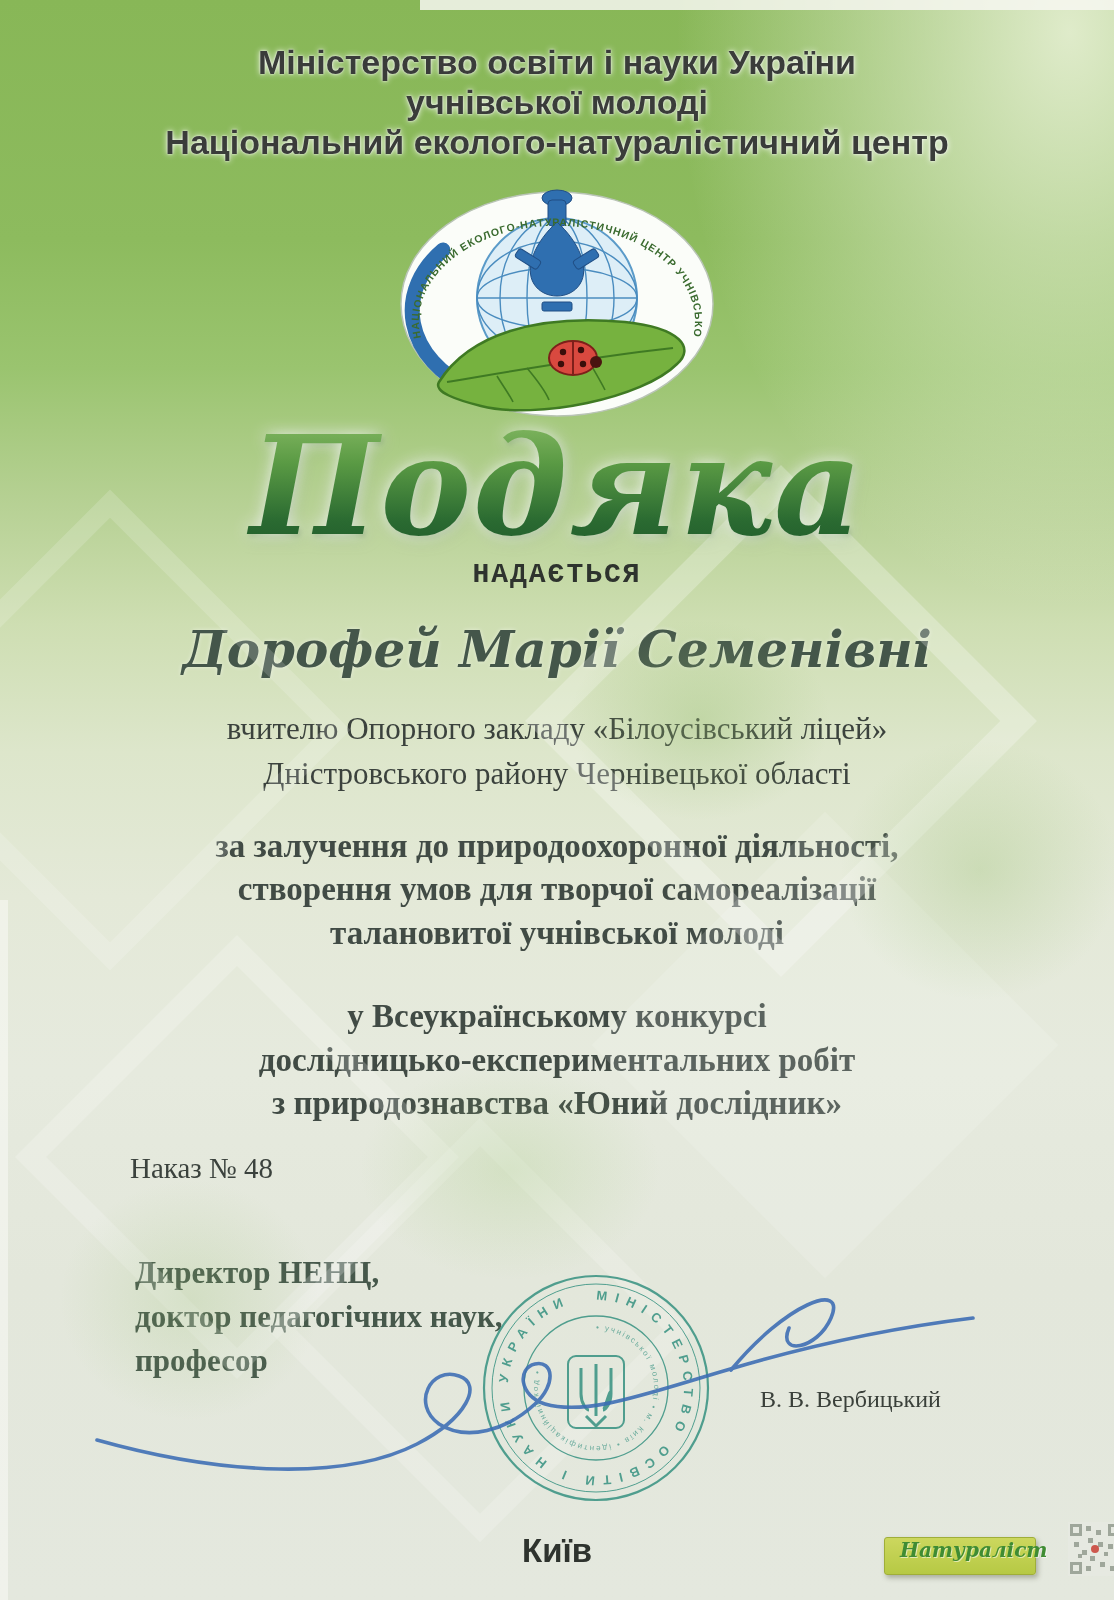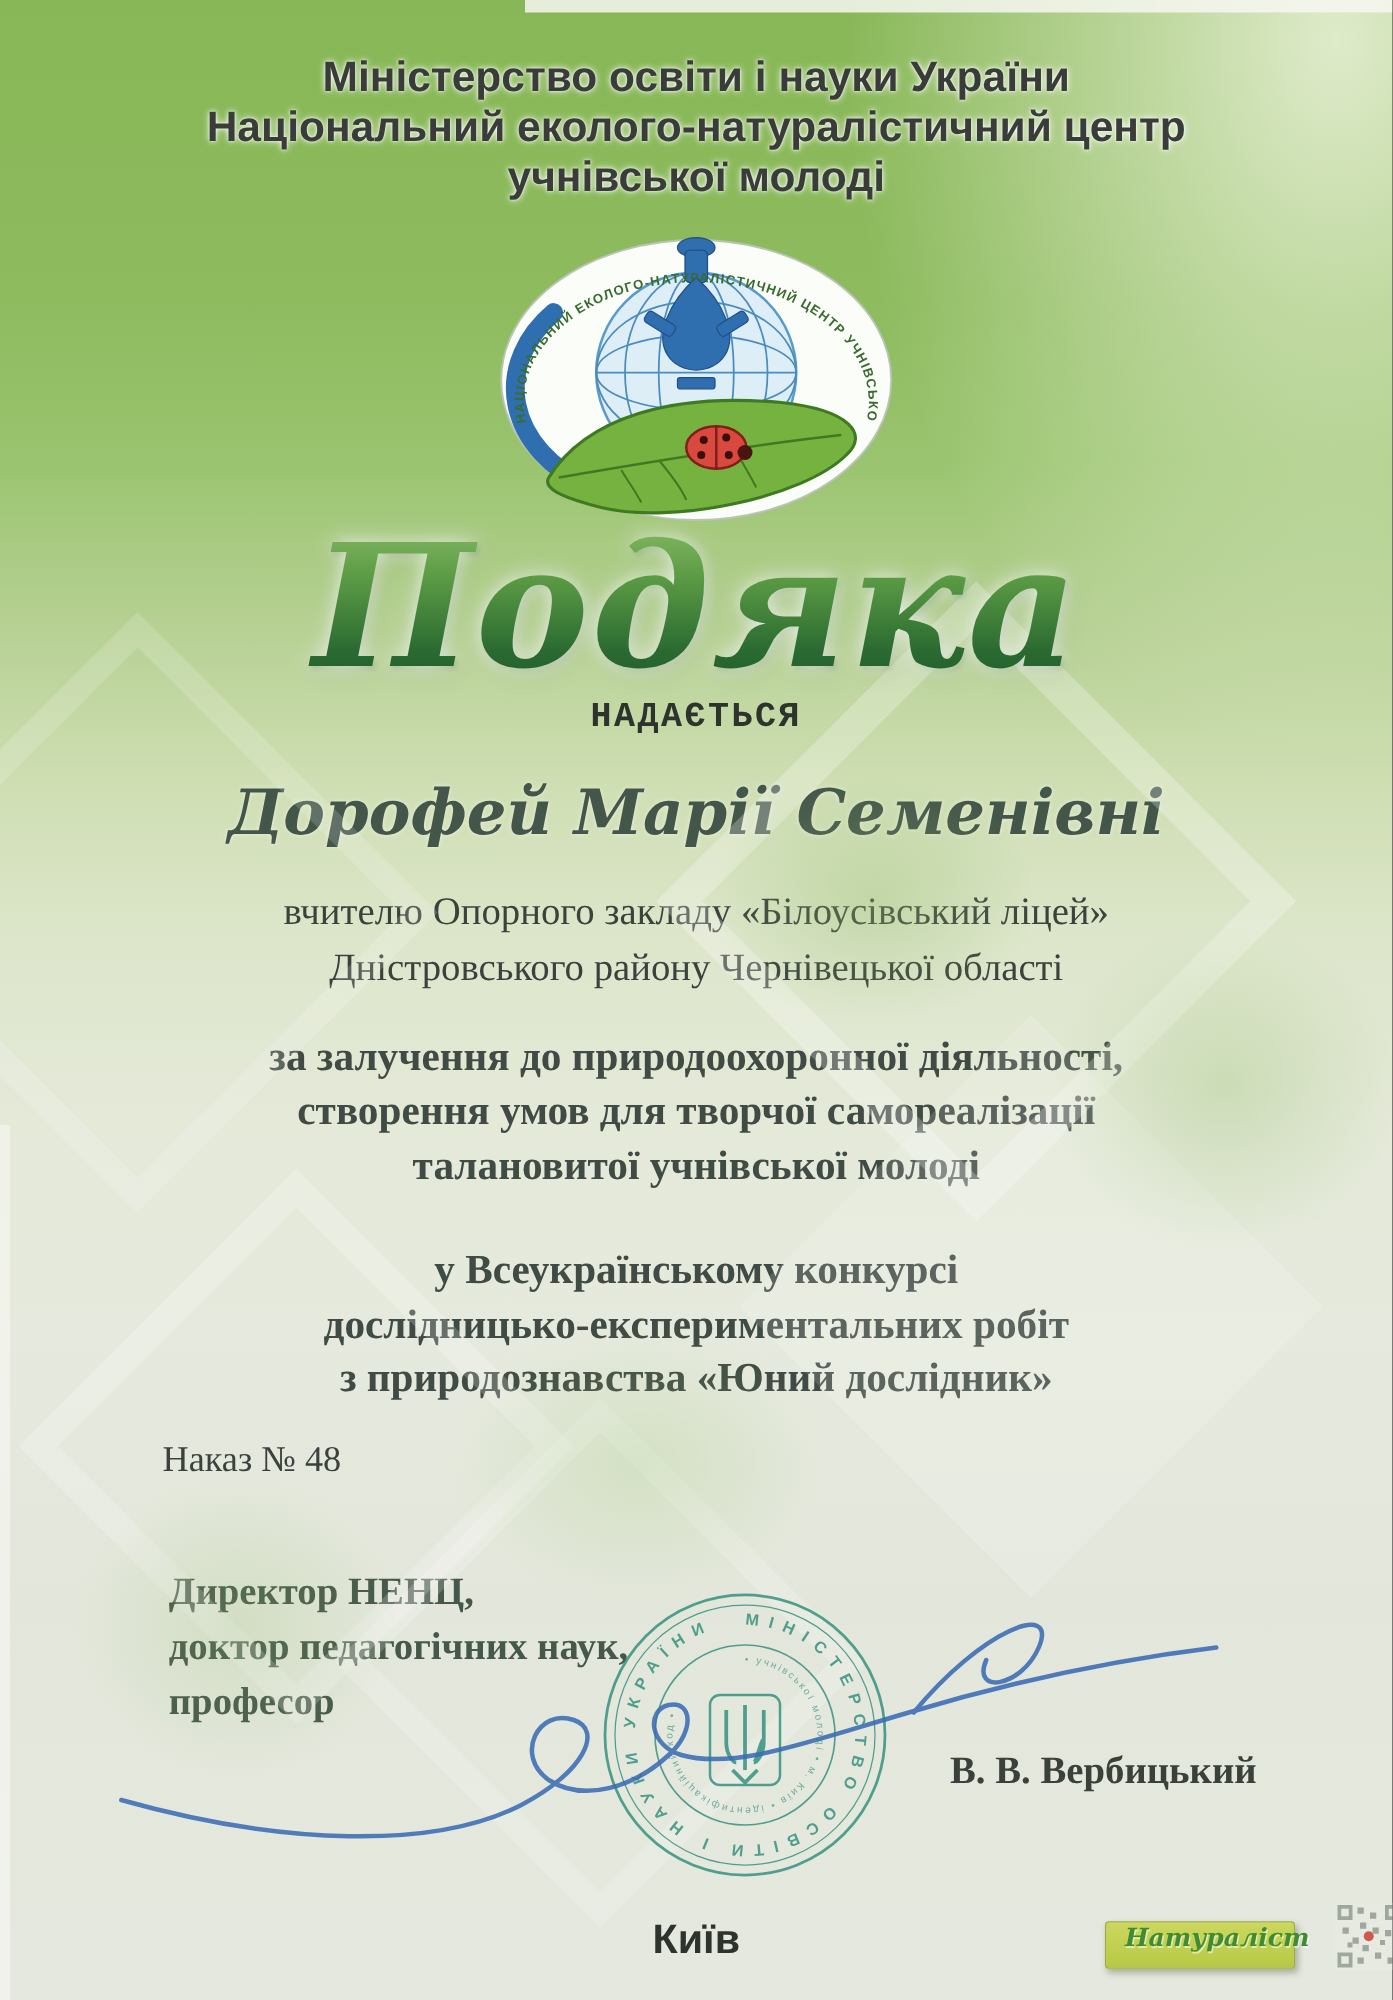--- a/index.html
+++ b/index.html
@@ -63,22 +63,22 @@
   .event{margin-top:40px;text-align:center;font-weight:bold;
     font-size:33px;line-height:1.32;color:#414b45;}
   .event span{display:block;}
 
   .order-row{margin:26px 100px 0 130px;display:flex;justify-content:space-between;
     font-size:29px;color:#3b423d;}
 
   .sig-block{margin:66px 0 0 135px;font-weight:bold;
     font-size:31px;line-height:1.42;color:#46584b;}
   .sig-block span{display:block;}
-  .sig-name{position:absolute;left:760px;top:1386px;font-weight:bold;
-    font-size:31px;color:#3a403a;margin-top:12px;}
+  .sig-name{position:absolute;left:760px;top:1386px;font-weight:normal;
+    font-size:24px;color:#3a403a;}
 
   .stamp{position:absolute;left:468px;top:1260px;width:256px;height:256px;opacity:.82;}
   .signature-svg{position:absolute;left:85px;top:1272px;width:960px;height:220px;}
 
   .city{position:absolute;left:0;right:0;top:1532px;text-align:center;
     font-family:"Liberation Sans", sans-serif;font-weight:bold;
     font-size:33px;color:#2e332e;}
 
   .badge{position:absolute;left:884px;top:1537px;width:152px;height:38px;
     display:flex;align-items:flex-start;gap:7px;padding:0 8px;box-sizing:border-box;
@@ -101,22 +101,22 @@
   <div class="wm wm5"></div>
   <div class="blob blob1"></div>
   <div class="blob blob2"></div>
   <div class="blob blob3"></div>
   <div class="blob blob4"></div>
   <div class="edge-top"></div>
   <div class="edge-left"></div>
 
   <div class="header">
     <span>Міністерство освіти і науки України</span>
+    <span>учнівської молоді</span>
     <span>Національний еколого-натуралістичний центр</span>
-    <span>учнівської молоді</span>
   </div>
 
   <div class="logo-wrap">
     <svg viewBox="0 0 360 250" width="360" height="250">
       <defs>
         <path id="logoArc" d="M 44,162 A 138,96 0 1 1 316,162" fill="none"></path>
       </defs>
       <ellipse cx="180" cy="128" rx="156" ry="112" fill="#fbfdf9" stroke="#b9c4b6" stroke-width="1.5"></ellipse>
 
       <path d="M 92,212 A 124,92 0 0 1 66,74" fill="none" stroke="#2f6fb0" stroke-width="15" stroke-linecap="round"></path>

